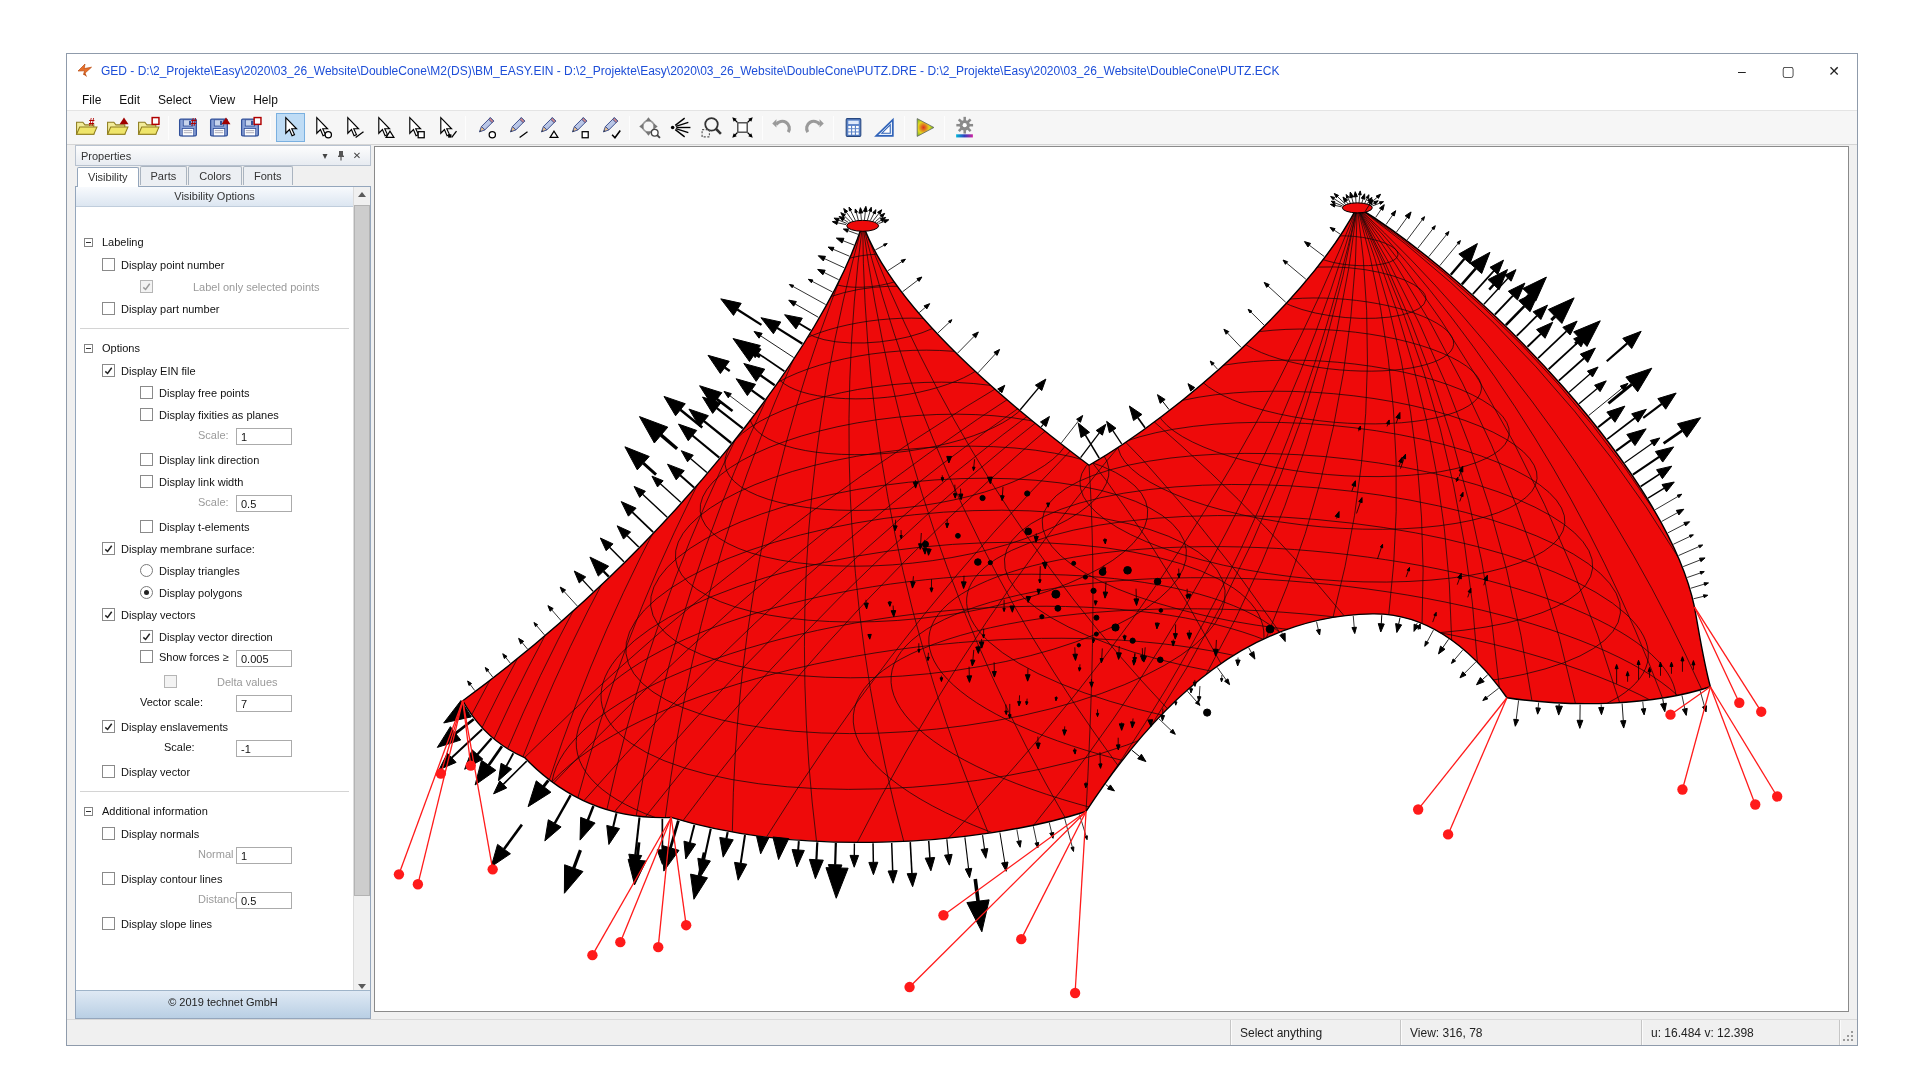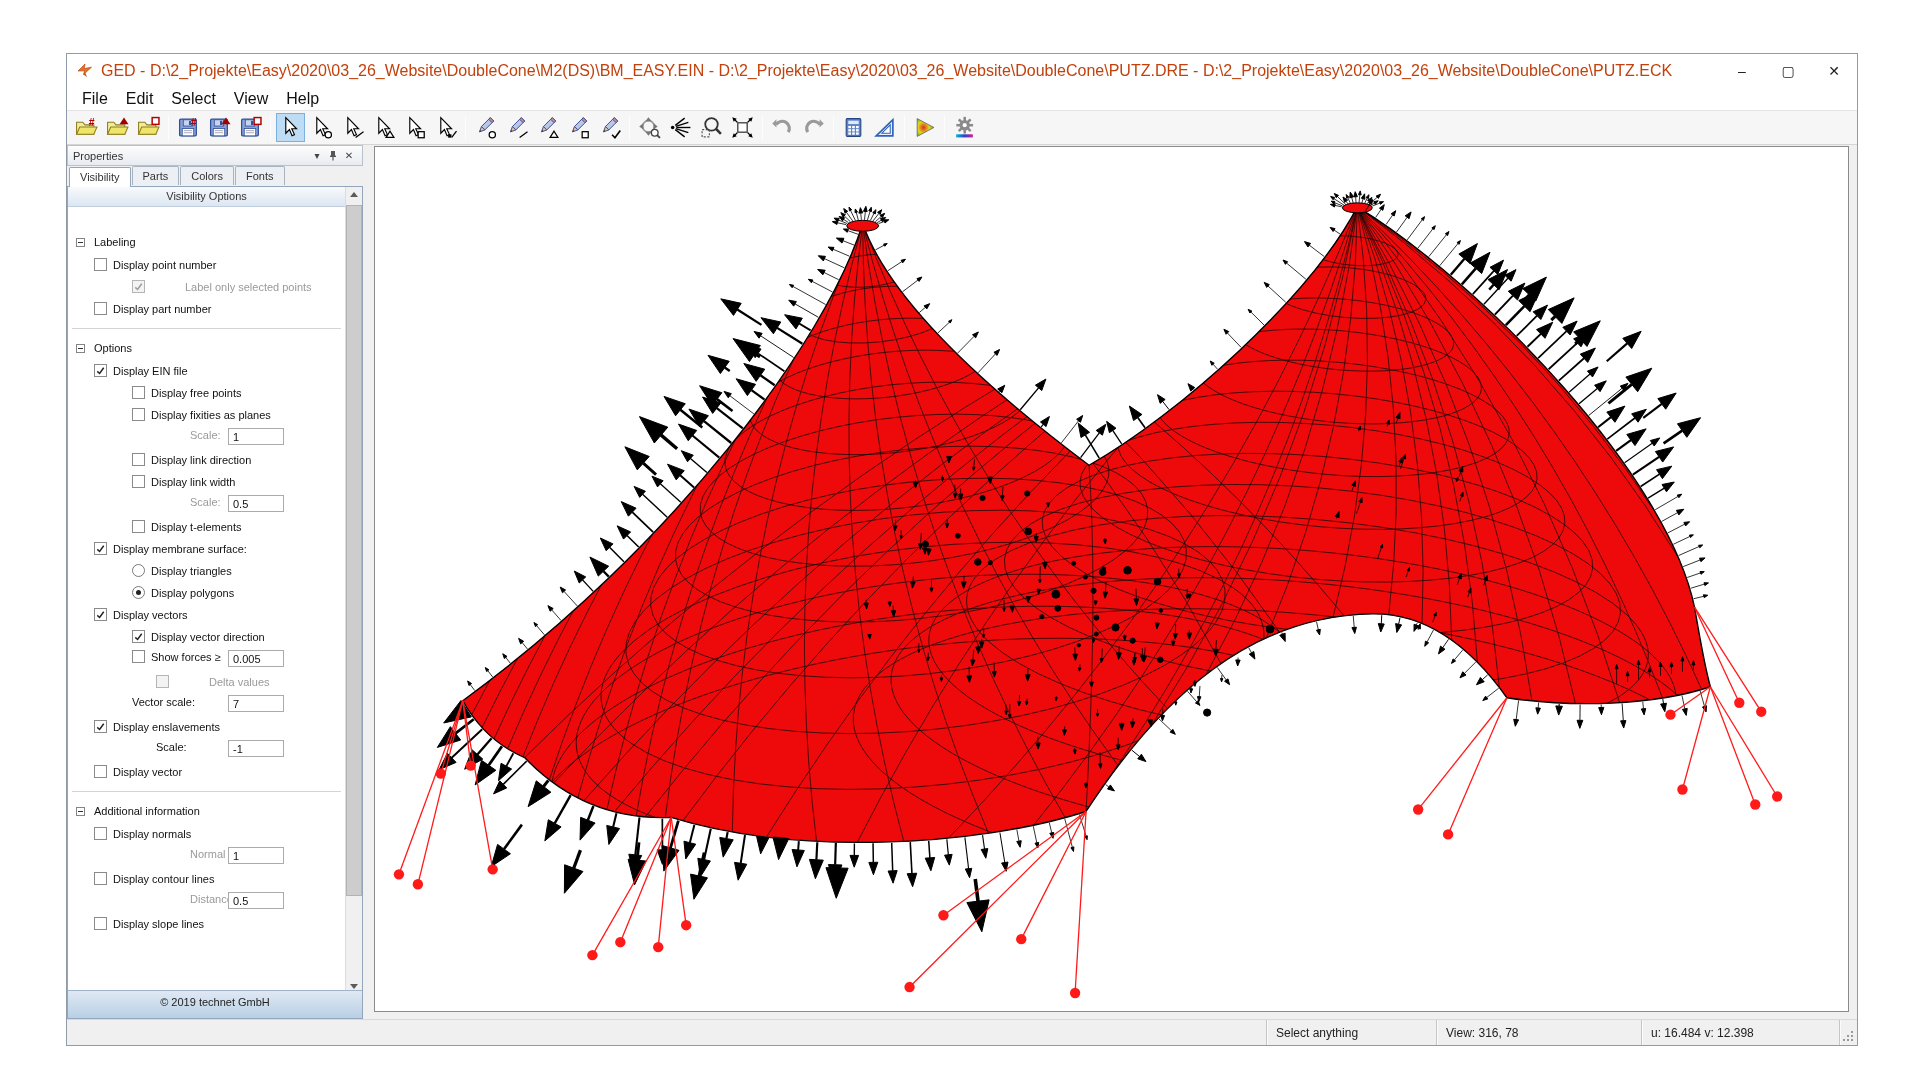--- a/index.html
+++ b/index.html
@@ -3,40 +3,40 @@
 <meta charset="utf-8">
 <style>
   * { margin:0; padding:0; box-sizing:border-box; }
   html,body { width:1920px; height:1080px; background:#ffffff; overflow:hidden;
               font-family:"Liberation Sans", sans-serif; }
   .window { position:absolute; left:66px; top:53px; width:1792px; height:993px;
             background:#ffffff; border:1px solid #8f9bab; display:flex; flex-direction:column; }
   
   .titlebar { height:33px; display:flex; align-items:center; padding-left:10px; background:#ffffff; flex:0 0 auto; }
   .titlebar .logo { width:17px; height:17px; margin-right:7px; flex:0 0 auto; }
-  .title-text { font-size:16px; color:#c2410c; white-space:nowrap; overflow:hidden; text-overflow:ellipsis; flex:1 1 auto; }
+  .title-text { font-size:12px; color:#1d4ed8; white-space:nowrap; overflow:hidden; text-overflow:ellipsis; flex:1 1 auto; }
   .wcontrols { display:flex; flex:0 0 auto; }
   .wbtn { width:46px; height:33px; display:flex; align-items:center; justify-content:center;
           font-size:14px; color:#222; cursor:default; }
   
-  .menubar { height:24px; display:flex; align-items:center; padding-left:6px; background:#ffffff;
-             border-bottom:1px solid #e4e4e4; font-size:16px; flex:0 0 auto; }
+  .menubar { height:24px; display:flex; align-items:flex-end; padding-left:6px; background:#ffffff;
+             border-bottom:1px solid #e4e4e4; font-size:12px; flex:0 0 auto; }
   .menu-item { padding:3px 9px; color:#111; }
   
   .toolbar { height:34px; display:flex; align-items:center; padding-left:4px; background:#f6f6f6;
              border-bottom:1px solid #d5d5d5; flex:0 0 auto; }
   .tbtn { width:29px; height:29px; margin:0 1px; display:flex; align-items:center; justify-content:center;
           border:1px solid transparent; }
   .tbtn.active { background:#bfdcf5; border:1px solid #7ab0e0; }
   .tbtn svg { width:23px; height:23px; }
   .tsep { width:1px; height:24px; background:#c3c3c3; margin:0 4px; border-right:1px solid #fdfdfd; }
   
   .main { position:relative; flex:1 1 auto; background:#f0f0f0; }
   
-  .panel { position:absolute; left:0; top:0; bottom:0; width:296px; background:#f0f0f0;
+  .panel { position:absolute; left:8px; top:0; bottom:0; width:296px; background:#f0f0f0;
            display:flex; flex-direction:column; font-size:11px; }
   .panel-header { height:21px; background:linear-gradient(#fdfdfd,#e7ebf1); border:1px solid #b8c2cf;
                   display:flex; align-items:center; padding:0 5px; color:#333; }
   .panel-header .ph-title { flex:1 1 auto; }
   .ph-btn { width:16px; height:16px; display:flex; align-items:center; justify-content:center; color:#444; font-size:10px; }
   .tabs { height:21px; display:flex; align-items:flex-start; padding-left:2px; border-bottom:1px solid #94a6bc; background:#f0f0f0; }
   .tab { padding:3px 10px 3px 10px; border:1px solid #aab4c0; border-bottom:none; background:#eceff3;
          color:#333; margin-right:1px; border-radius:2px 2px 0 0; }
   .tab.active { background:#ffffff; border-color:#94a6bc; position:relative; top:1px; padding-bottom:4px; }
   .panel-body { position:relative; flex:1 1 auto; background:#ffffff; border:1px solid #94a6bc; border-top:none; overflow:hidden; }
@@ -77,21 +77,21 @@
               background:#cdcdcd; border:1px solid #b3b3b3; }
   
   .canvas { position:absolute; left:307px; top:1px; right:8px; bottom:7px; background:#ffffff;
             border:1px solid #8a8a8a; }
   .canvas svg { width:100%; height:100%; display:block; }
   
   .statusbar { height:26px; background:#f0f0f0; border-top:1px solid #d9d9d9; display:flex;
                align-items:stretch; font-size:12px; color:#222; flex:0 0 auto; }
   .sb-fill { flex:1 1 auto; }
   .sb-pane { border-left:1px solid #c6c6c6; box-shadow:1px 0 0 #fbfbfb inset; display:flex; align-items:center; padding-left:9px; }
-  .sb-hint { width:170px; } .sb-view { width:205px; } .sb-uv { width:198px; }
+  .sb-hint { width:170px; } .sb-view { width:205px; } .sb-uv { width:198px;margin-left:36px; }
   .sb-grip { width:18px; position:relative; }
 </style>
 </head>
 <body>
 
 <div class="window">
   <div class="titlebar">
     <svg class="logo" viewBox="0 0 17 17">
       <path d="M1,9 L8,2 L7.2,6.6 L14.5,5.2 L6.5,12.5 L7.6,8.8 Z" fill="#e8702a" stroke="#b94a10" stroke-width="0.7"></path>
       <path d="M6.5,12.5 L10,15 L8.2,10.4 Z" fill="#c2541a"></path>

